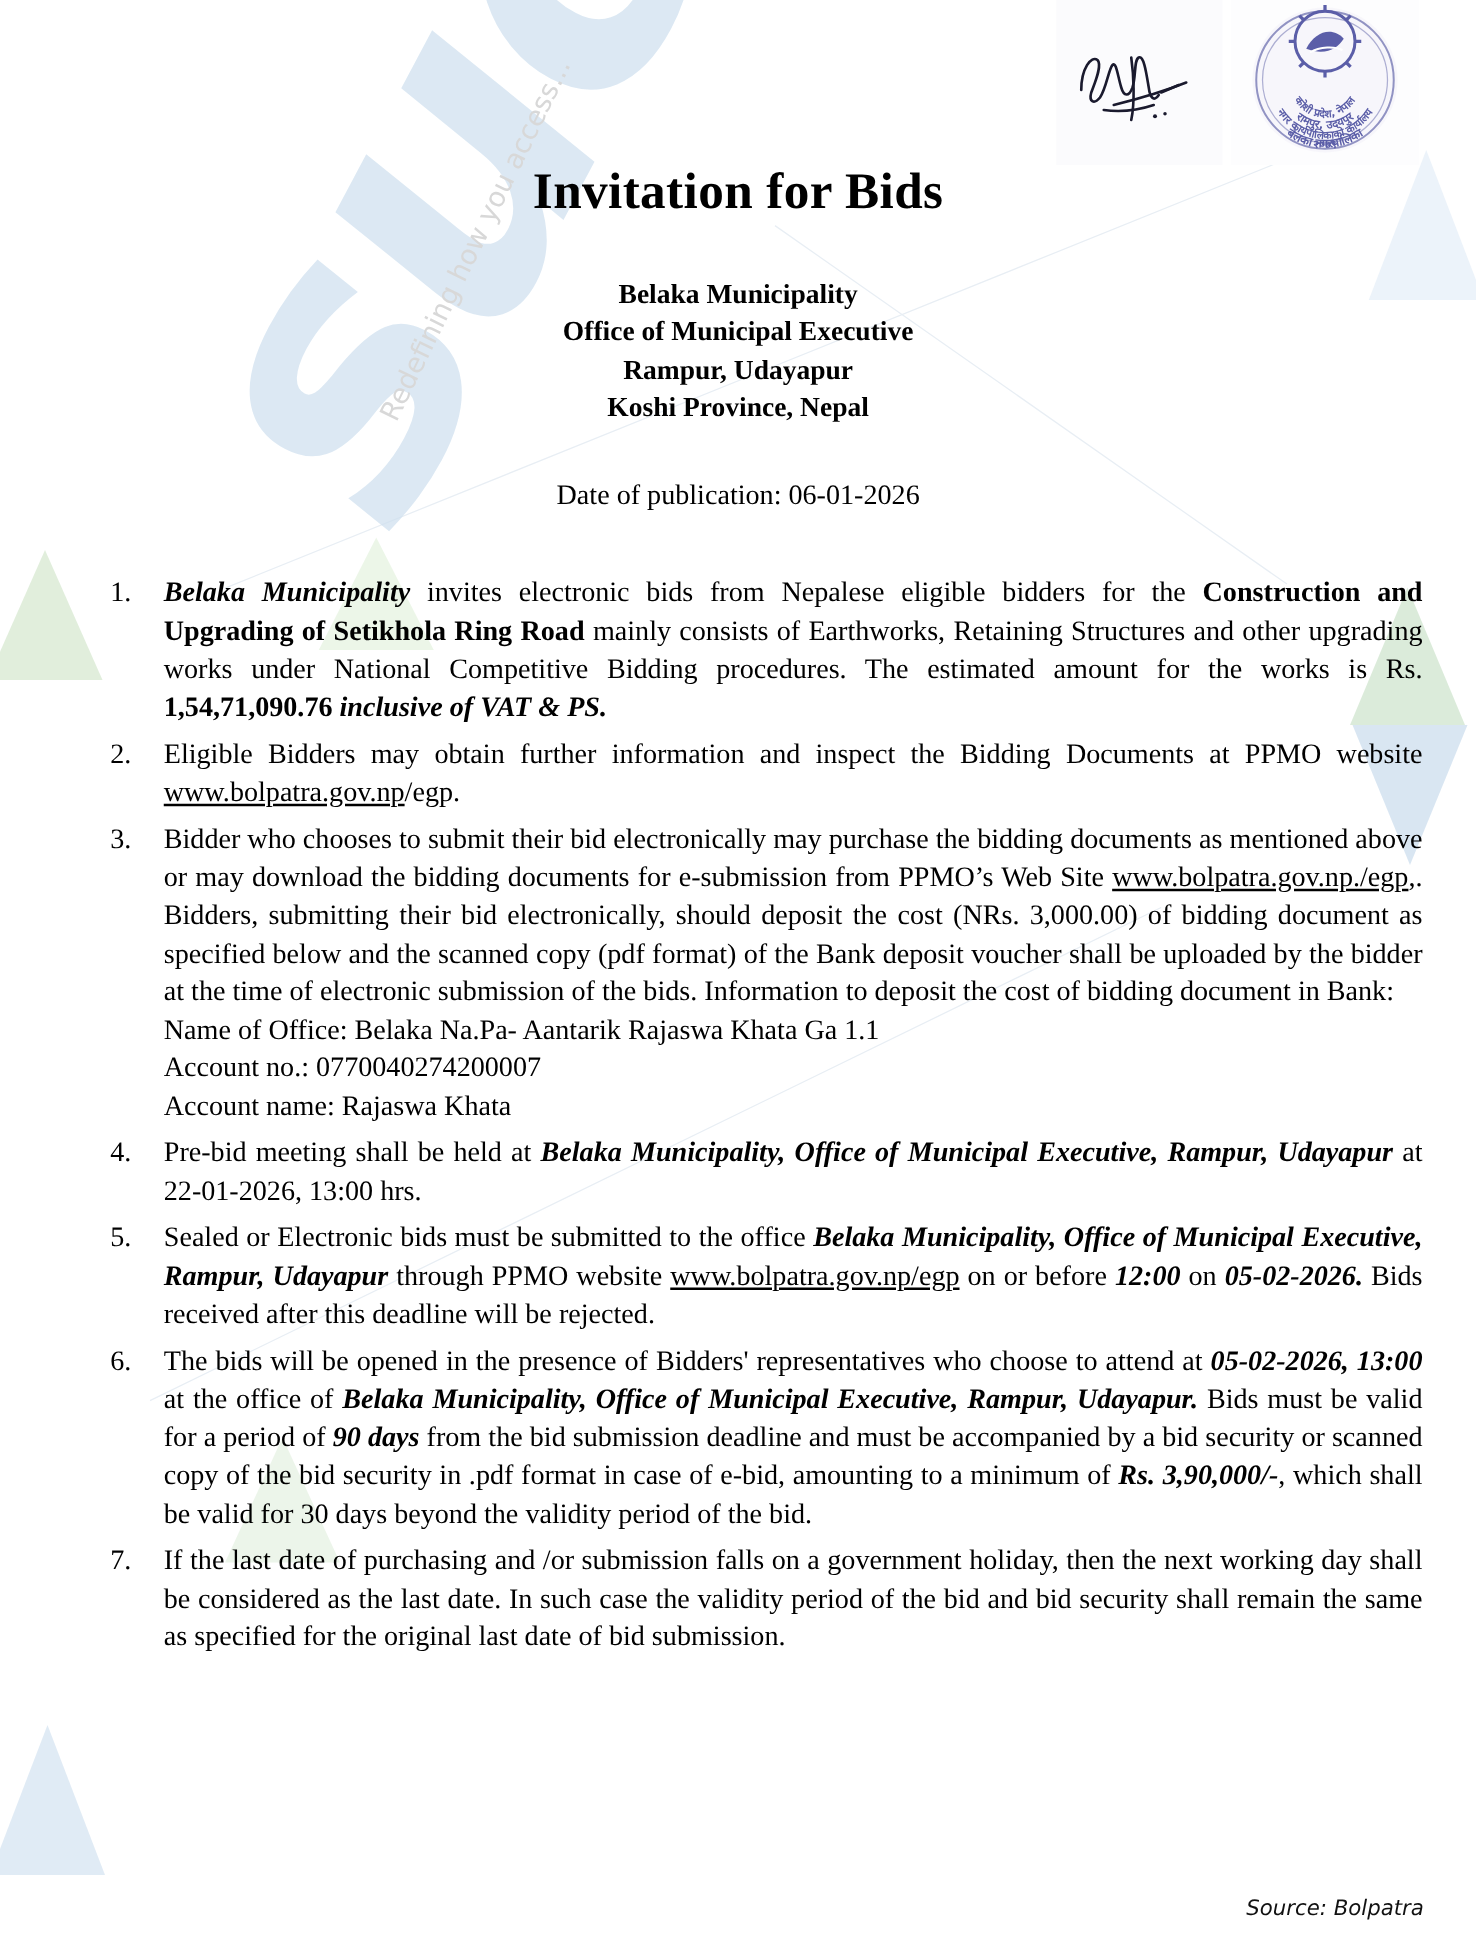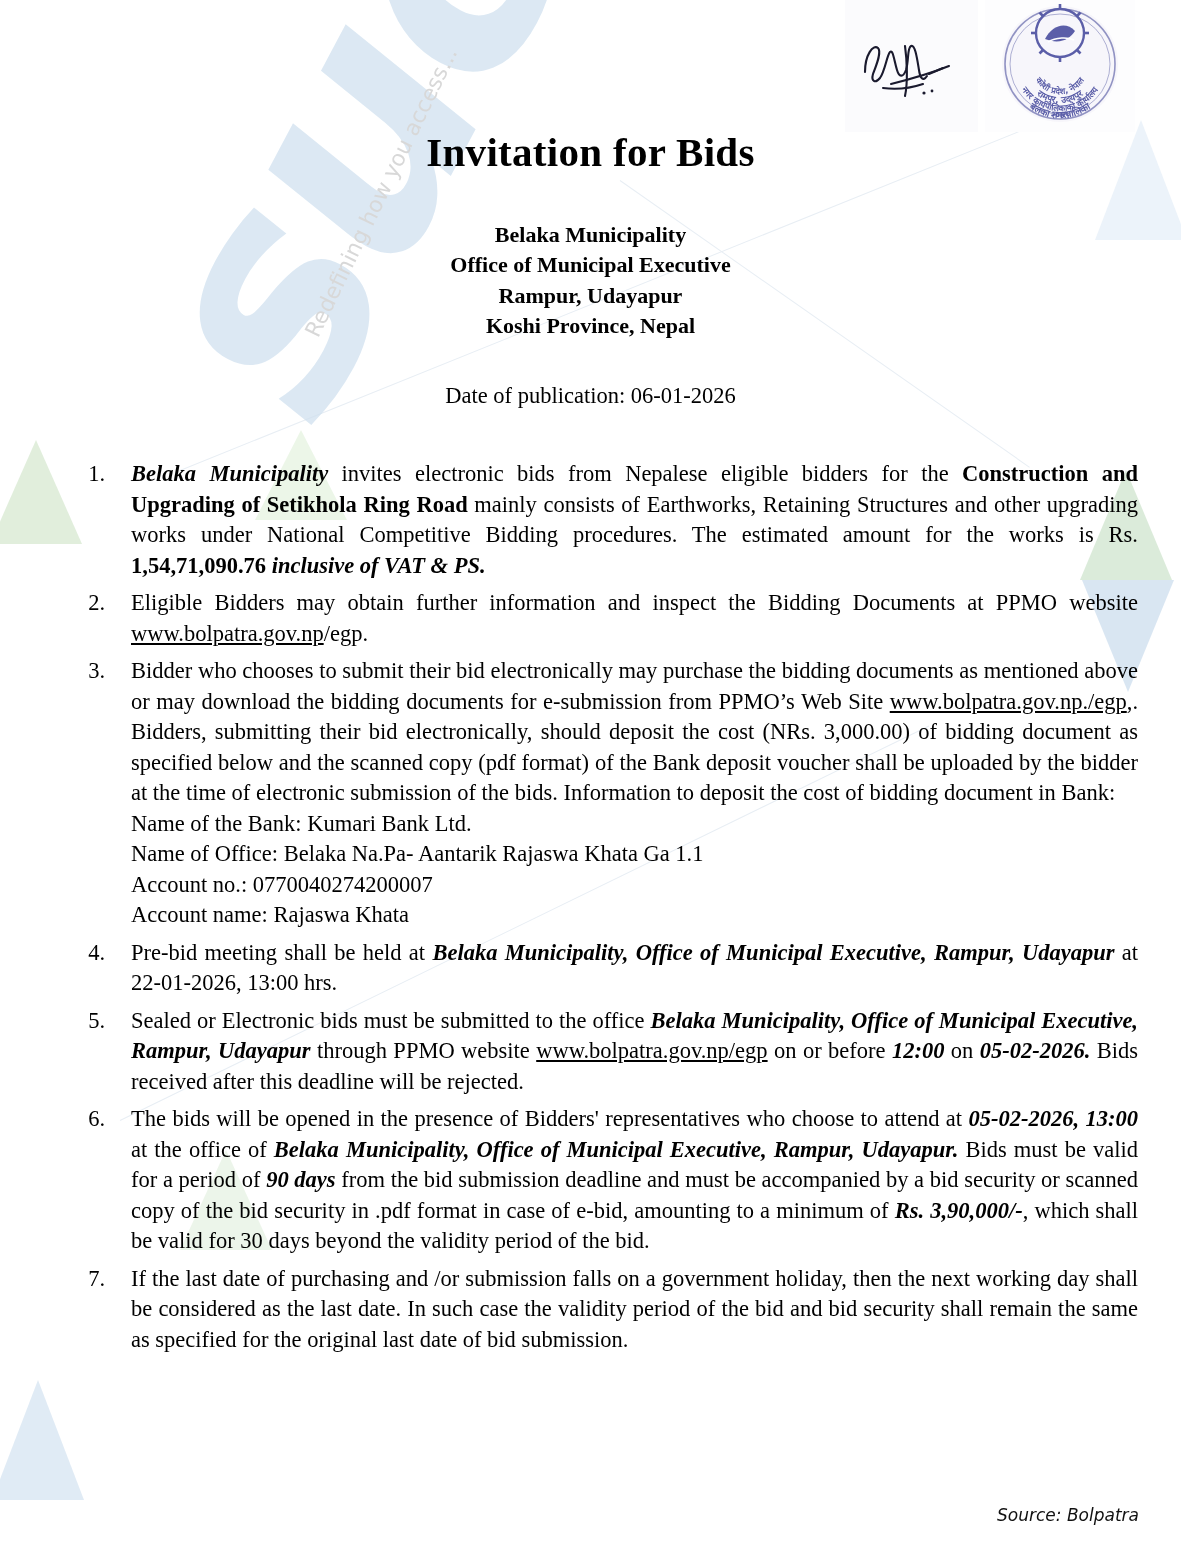--- a/index.html
+++ b/index.html
@@ -154,21 +154,21 @@
   .clause-body > p { margin: 0; }
   .clause-body .plain-line { text-align: left; }
 
   b, .b { font-weight: bold; }
   .bi { font-weight: bold; font-style: italic; }
   .u  { text-decoration: underline; }
 
   .source {
     position: absolute;
     right: 42px;
-    bottom: 28px;
+    bottom: 16px;
     z-index: 4;
     font-family: "DejaVu Sans", sans-serif;
     font-style: italic;
     font-size: 17px;
     color: #111;
   }
 </style>
 </head>
 <body>
 
@@ -263,21 +263,20 @@
         <div class="clause">
           <div class="clause-num">2.</div>
           <div class="clause-body">
             <p><span>Eligible Bidders may obtain further information and inspect the Bidding Documents at PPMO website </span><span class="u">www.bolpatra.gov.np</span><span>/egp.</span></p>
           </div>
         </div>
         <div class="clause">
           <div class="clause-num">3.</div>
           <div class="clause-body">
             <p><span>Bidder who chooses to submit their bid electronically may purchase the bidding documents as mentioned above or may download the bidding documents for e-submission from PPMO’s Web Site </span><span class="u">www.bolpatra.gov.np./egp</span><span>,. Bidders, submitting their bid electronically, should deposit the cost (NRs. 3,000.00) of bidding document as specified below and the scanned copy (pdf format) of the Bank deposit voucher shall be uploaded by the bidder at the time of electronic submission of the bids. Information to deposit the cost of bidding document in Bank:</span></p>
-            <p class="plain-line">Name of the Bank: Kumari Bank Ltd.</p>
             <p class="plain-line">Name of Office: Belaka Na.Pa- Aantarik Rajaswa Khata Ga 1.1</p>
             <p class="plain-line">Account no.: 0770040274200007</p>
             <p class="plain-line">Account name: Rajaswa Khata</p>
           </div>
         </div>
         <div class="clause">
           <div class="clause-num">4.</div>
           <div class="clause-body">
             <p><span>Pre-bid meeting shall be held at </span><span class="bi">Belaka Municipality, Office of Municipal Executive, Rampur, Udayapur</span><span> at 22-01-2026, 13:00 hrs.</span></p>
           </div>

